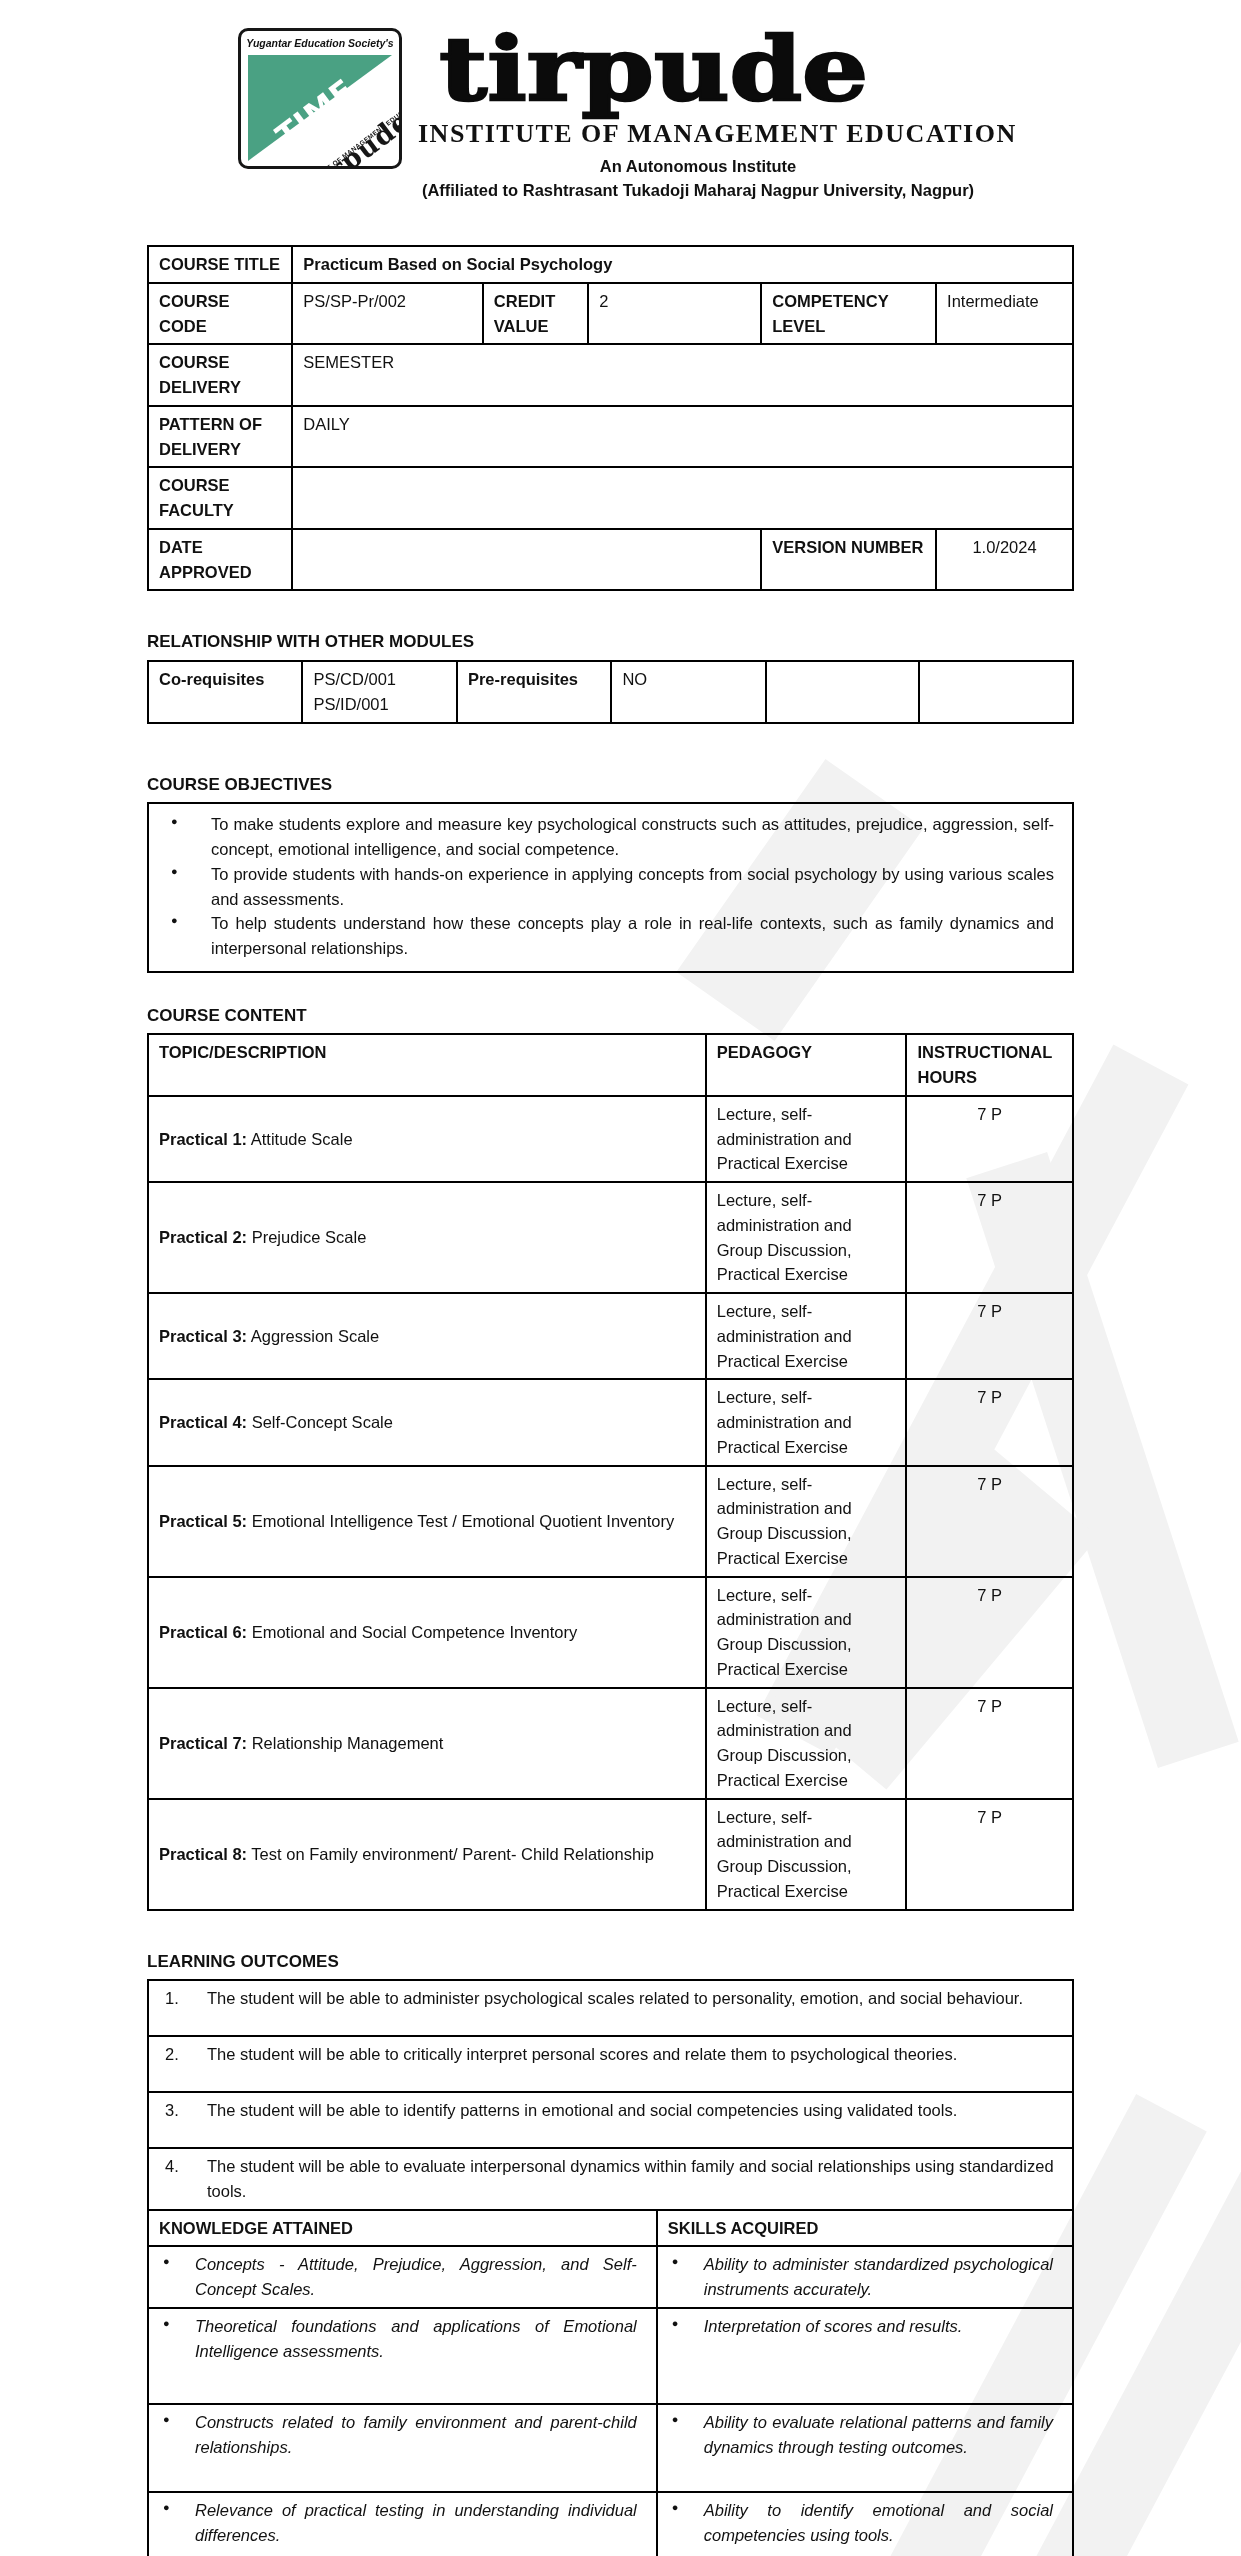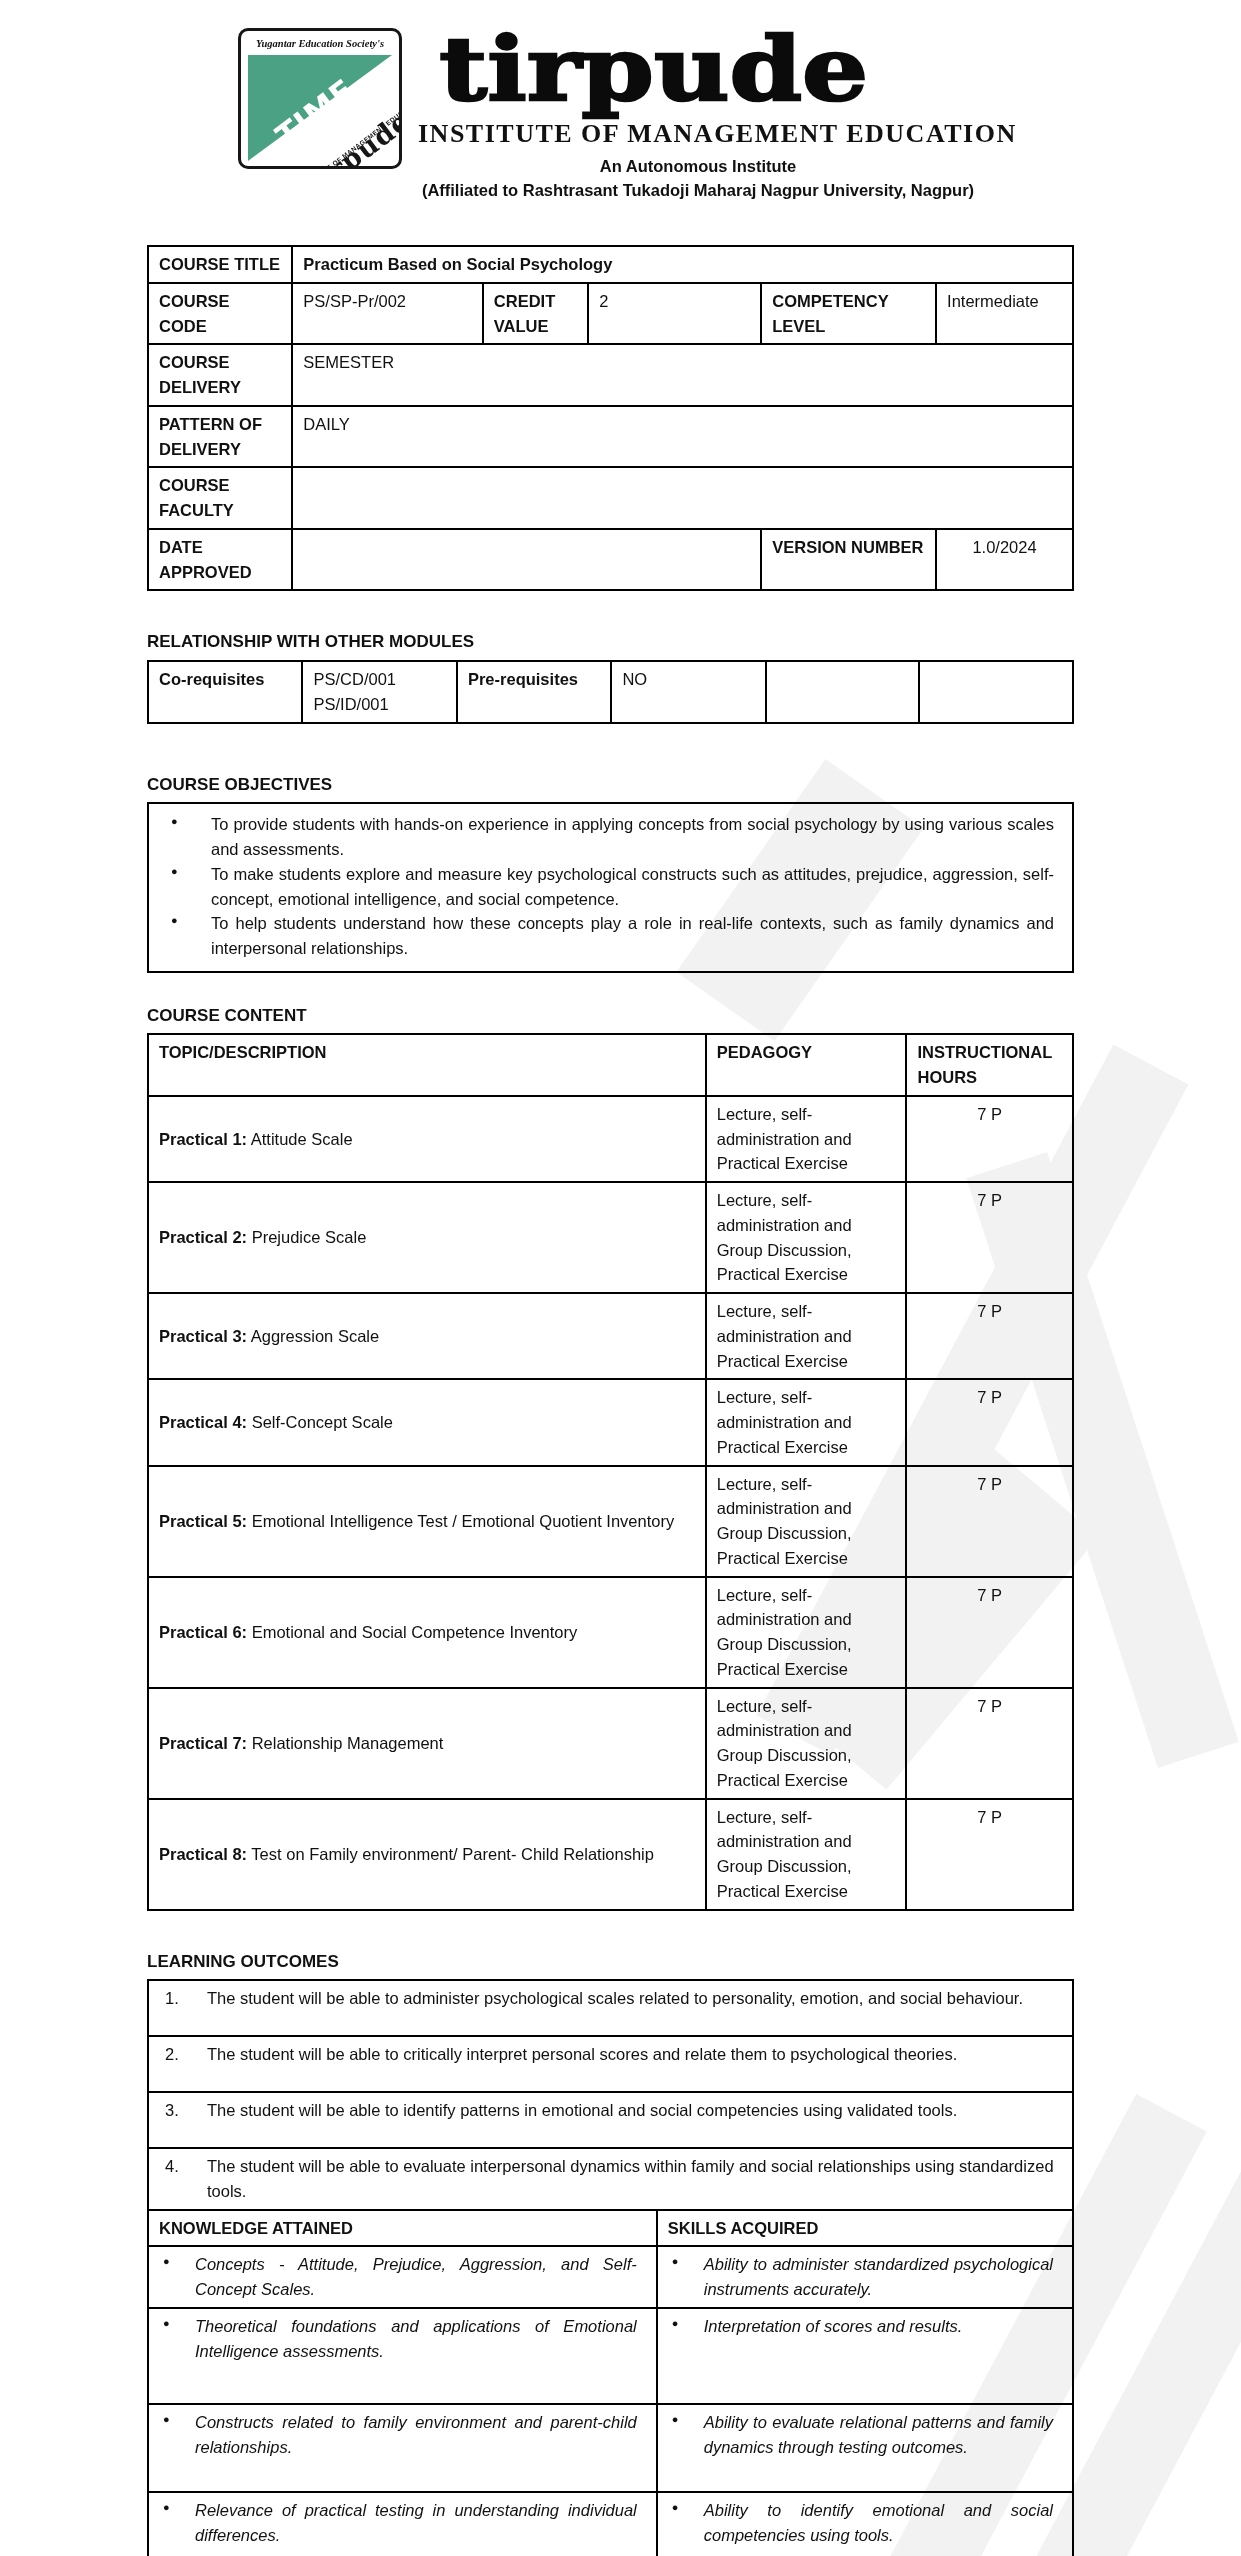--- a/index.html
+++ b/index.html
@@ -26,21 +26,21 @@
 
   
   .header { display: flex; padding-top: 28px; padding-left: 238px; }
   .logo-box {
     width: 164px; height: 141px; flex: 0 0 auto;
     border: 3px solid #161616; border-radius: 10px;
     background: #ffffff; position: relative; overflow: hidden;
   }
   .logo-society {
     text-align: center; font-size: 10.5px; font-weight: bold; font-style: italic;
-    padding-top: 5px; white-space: nowrap; font-family: Liberation Serif, serif;
+    padding-top: 5px; white-space: nowrap;
   }
   .logo-tri-area { position: absolute; left: 7px; right: 7px; top: 24px; bottom: 5px; }
   .logo-tri {
     position: absolute; inset: 0;
     background: #4aa183;
     clip-path: polygon(0 0, 100% 0, 0 100%);
   }
   .logo-rot { position: absolute; transform-origin: left top; white-space: nowrap; }
   .logo-time {
     color: #ffffff; font-weight: bold; font-size: 31px; letter-spacing: 1px;
@@ -218,22 +218,22 @@
           <td></td>
           <td></td>
         </tr>
       </tbody>
         </table>
     </div>
 
     <div class="objectives-section">
       <div class="section-heading">COURSE OBJECTIVES</div>
       <div class="objectives-box">
+        <div class="bullet-item">To make students explore and measure key psychological constructs such as attitudes, prejudice, aggression, self-concept, emotional intelligence, and social competence.</div>
         <div class="bullet-item">To provide students with hands-on experience in applying concepts from social psychology by using various scales and assessments.</div>
-        <div class="bullet-item">To make students explore and measure key psychological constructs such as attitudes, prejudice, aggression, self-concept, emotional intelligence, and social competence.</div>
         <div class="bullet-item">To help students understand how these concepts play a role in real-life contexts, such as family dynamics and interpersonal relationships.</div>
       </div>
     </div>
 
     <div class="content-section">
       <div class="section-heading">COURSE CONTENT</div>
       <table>
         <colgroup>
           <col style="width:60.3%">
             <col style="width:21.7%">

